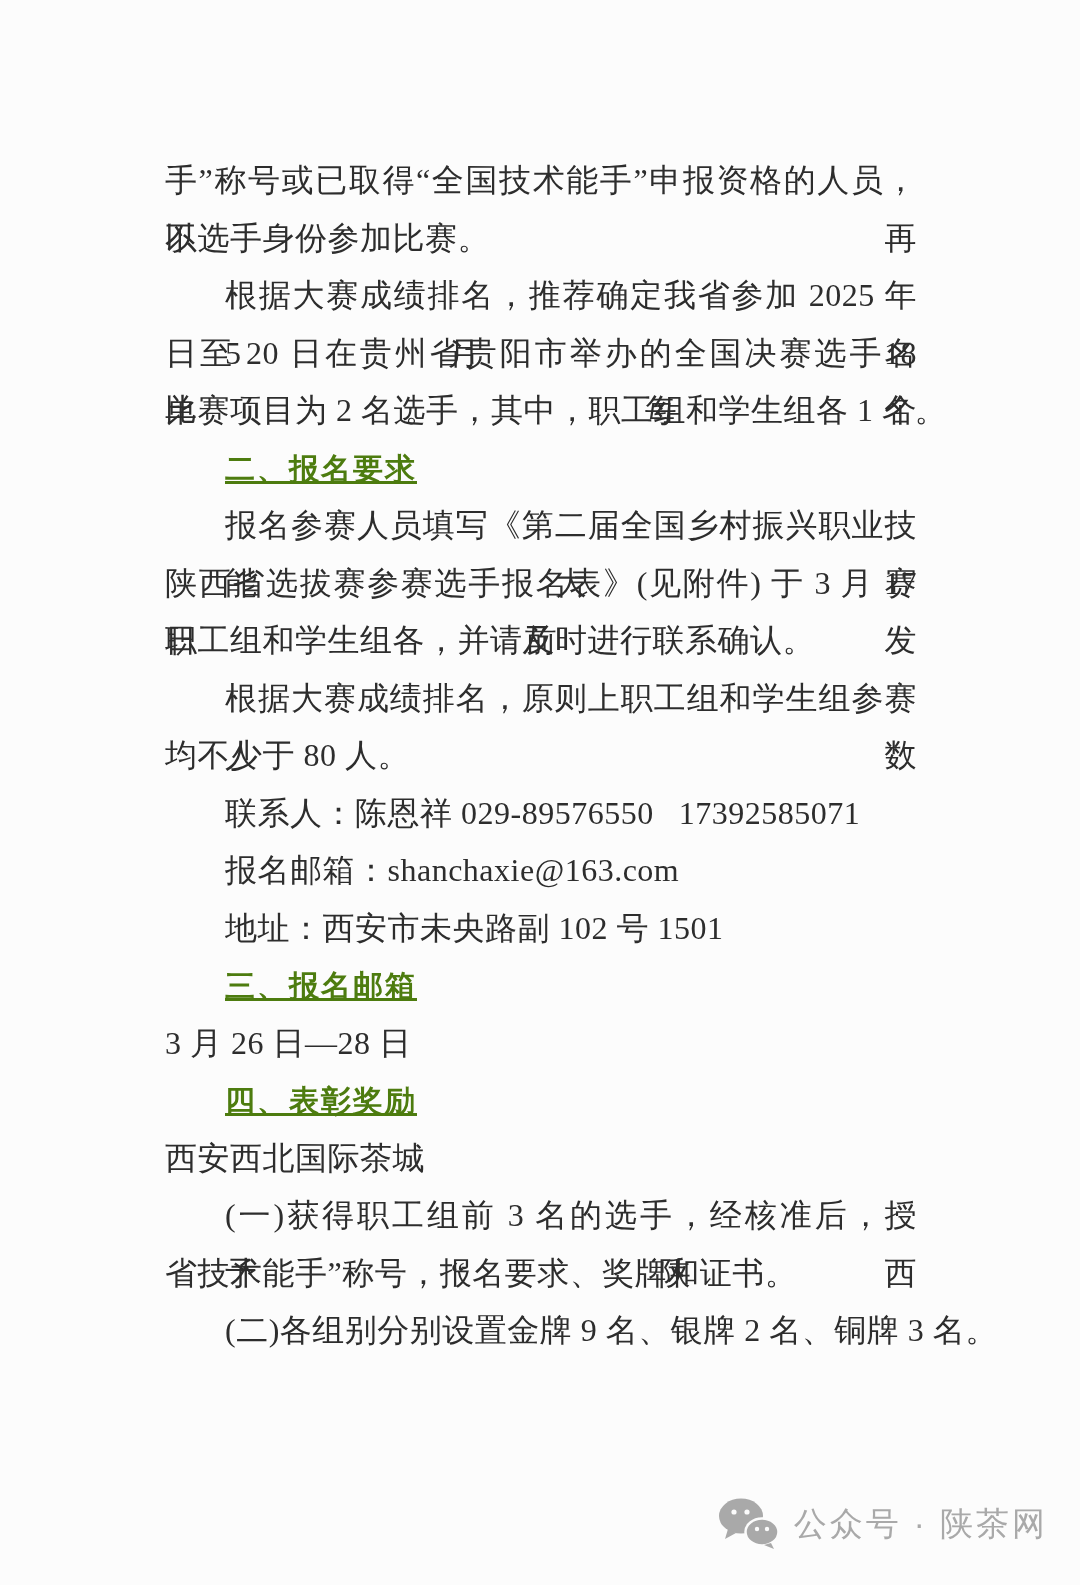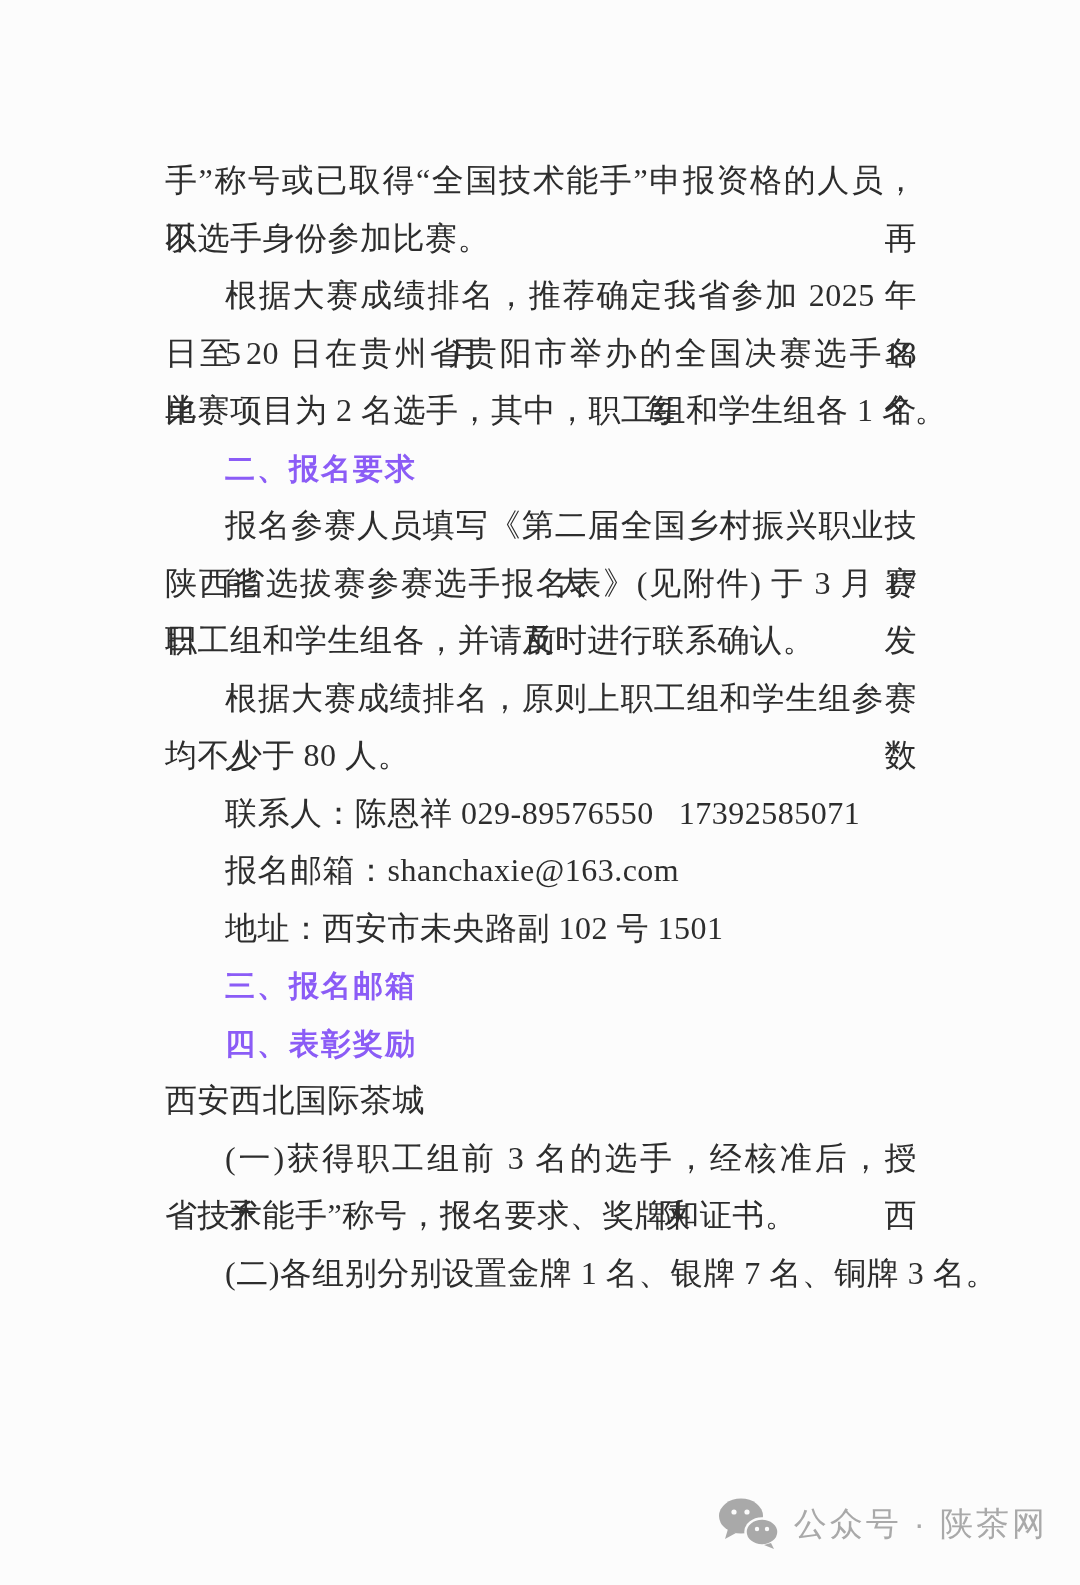--- a/index.html
+++ b/index.html
@@ -30,21 +30,22 @@
     white-space: normal;
     text-align: justify;
     text-align-last: justify;
   }
   .line.indent { padding-left: 60px; }
   .line.heading {
     font-family: "Liberation Sans", "DejaVu Sans", sans-serif;
     font-weight: 700;
     font-size: 30px;
     letter-spacing: 2px;
-    color: #8b5cf6;
+    color: #4d7c0f;
+    text-decoration: underline;
   }
   .footer {
     position: absolute;
     top: 1498px; right: 32px;
     display: flex;
     align-items: center;
     gap: 14px;
     color: #a9a9a9;
   }
   .footer .label {
@@ -68,25 +69,26 @@
       <div class="line heading indent">二、报名要求</div>
       <div class="line body indent justify">报名参赛人员填写《第二届全国乡村振兴职业技能大赛</div>
       <div class="line body justify">陕西省选拔赛参赛选手报名表》(见附件) 于 3 月 17 日前发</div>
       <div class="line body">职工组和学生组各，并请及时进行联系确认。</div>
       <div class="line body indent justify">根据大赛成绩排名，原则上职工组和学生组参赛人数</div>
       <div class="line body">均不少于 80 人。</div>
       <div class="line body indent">联系人：陈恩祥 029-89576550  17392585071</div>
       <div class="line body indent">报名邮箱：shanchaxie@163.com</div>
       <div class="line body indent">地址：西安市未央路副 102 号 1501</div>
       <div class="line heading indent">三、报名邮箱</div>
+      <div class="line body">3 月 26 日—28 日</div>
       <div class="line heading indent">四、表彰奖励</div>
       <div class="line body">西安西北国际茶城</div>
       <div class="line body indent justify">(一)获得职工组前 3 名的选手，经核准后，授予“陕西</div>
       <div class="line body">省技术能手”称号，报名要求、奖牌和证书。</div>
-      <div class="line body indent">(二)各组别分别设置金牌 1 名、银牌 7 名、铜牌 3 名。</div>
+      <div class="line body indent">(二)各组别分别设置金牌 9 名、银牌 2 名、铜牌 3 名。</div>
     </div>
 
   <div class="footer">
     <svg class="wechat-icon" viewBox="0 0 62 52" xmlns="http://www.w3.org/2000/svg" aria-hidden="true">
       <ellipse cx="23" cy="18" rx="22" ry="17.5" fill="#a9a9a9"></ellipse>
       <path d="M10 31 L7 41 L18 35 Z" fill="#a9a9a9"></path>
       <circle cx="16" cy="14" r="2.6" fill="#fcfcfc"></circle>
       <circle cx="29" cy="14" r="2.6" fill="#fcfcfc"></circle>
       <ellipse cx="44" cy="34" rx="16.5" ry="13.5" fill="#a9a9a9" stroke="#fcfcfc" stroke-width="2.5"></ellipse>
       <path d="M53 45 L56 51 L46 47 Z" fill="#a9a9a9"></path>

